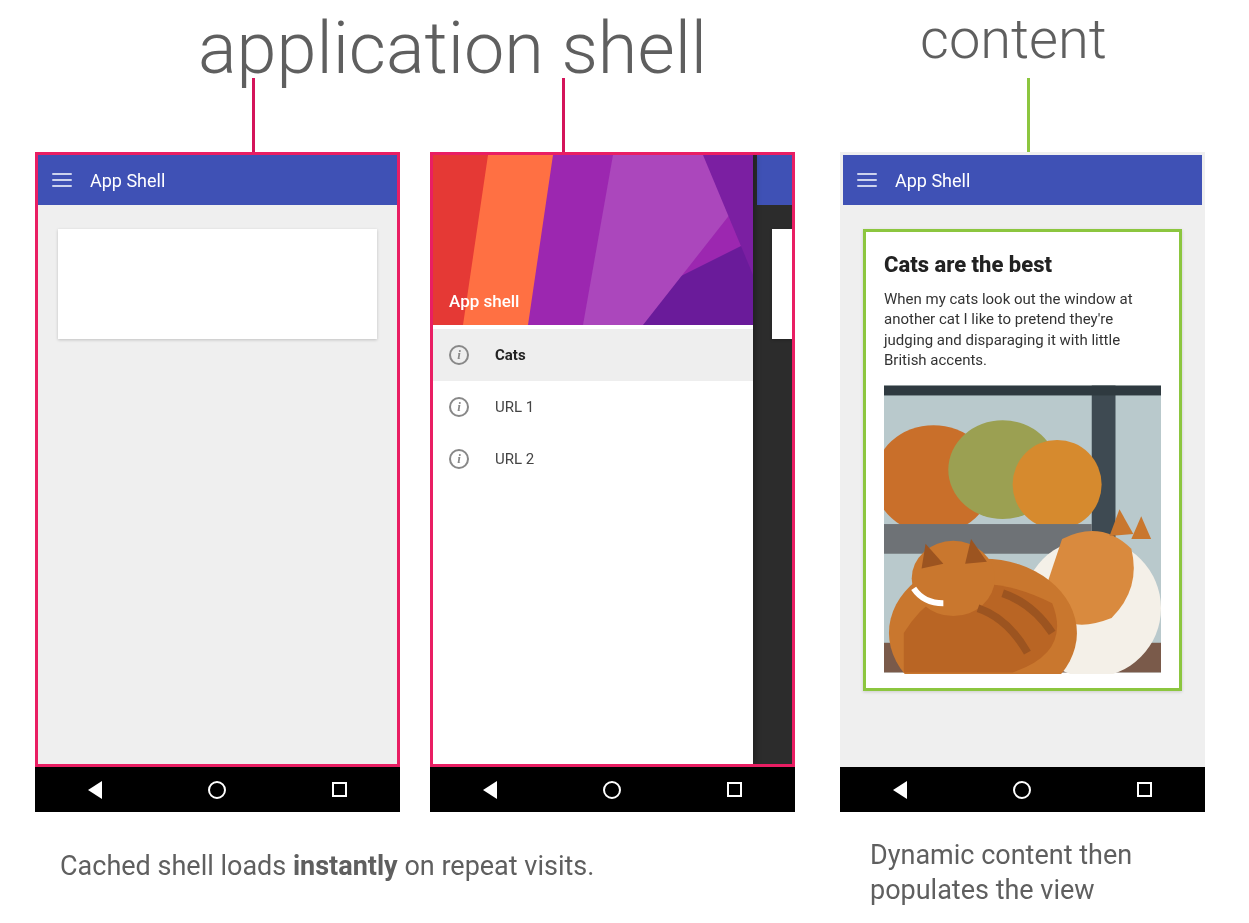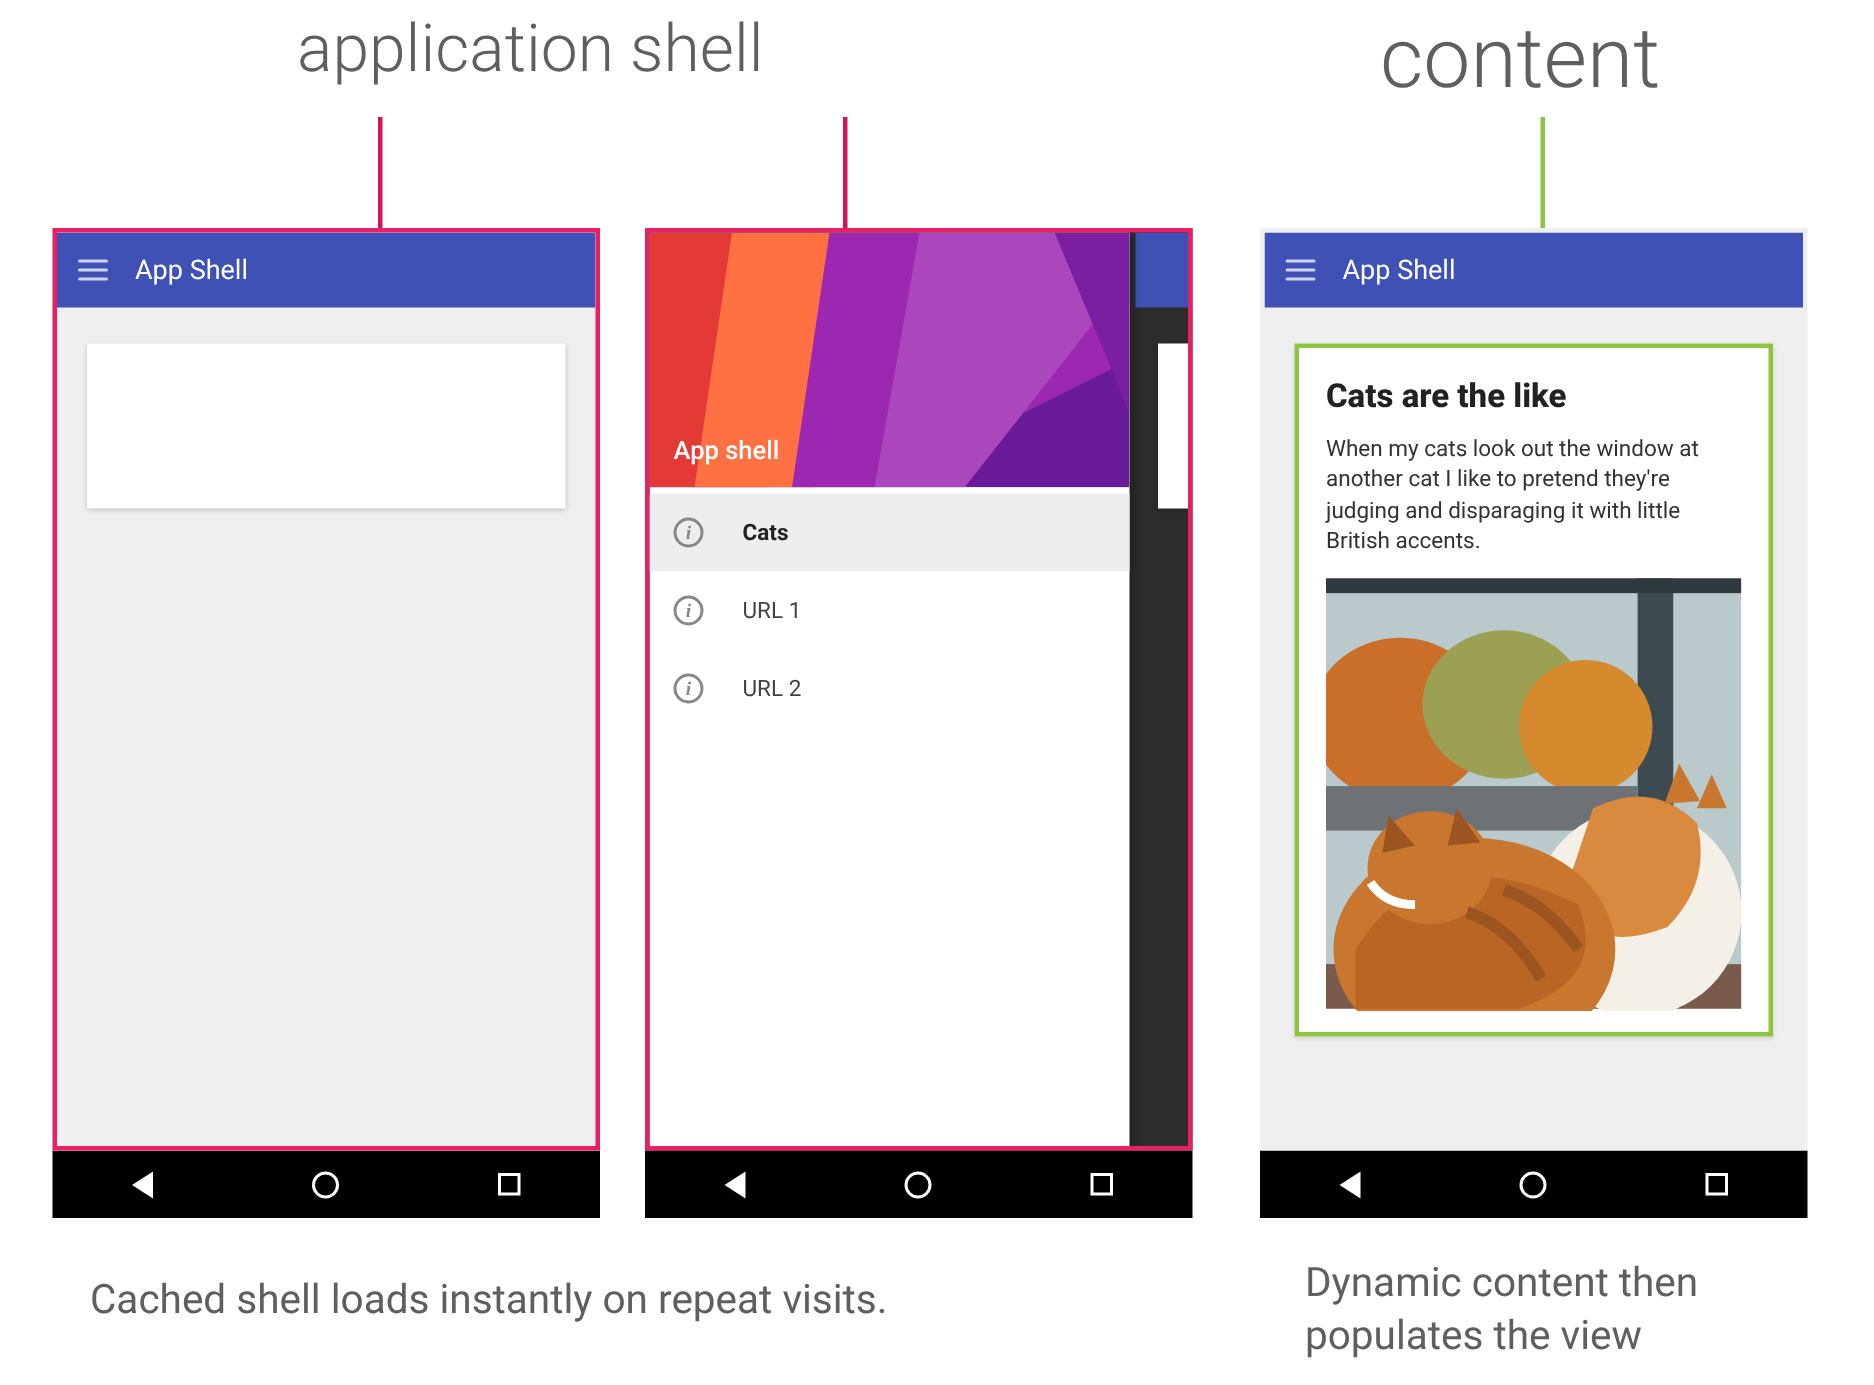--- a/index.html
+++ b/index.html
@@ -5,21 +5,21 @@
   * { box-sizing: border-box; margin: 0; padding: 0; }
   body {
     font-family: -apple-system, Roboto, "Helvetica Neue", Arial, sans-serif;
     background: #fff;
     width: 1249px;
     height: 923px;
     position: relative;
     color: #333;
   }
   .labels { position: absolute; top: 6px; left: 0; width: 100%; height: 130px; }
-  .label-app { position: absolute; left: 198px; top: 0; font-size: 44px; color: #5f5f5f; font-weight: 300; letter-spacing: 0px; }
+  .label-app { position: absolute; left: 198px; top: 0; font-size: 72px; color: #5f5f5f; font-weight: 300; letter-spacing: 0px; }
   .label-content { position: absolute; left: 920px; top: 0; font-size: 56px; color: #5f5f5f; font-weight: 300; }
   .connector { position: absolute; background: inherit; }
   .pink { background:#d4145a; }
   .green { background:#8cc63f; }
   .phones { position: absolute; top: 152px; left: 0; width: 100%; }
   .phone { position: absolute; width: 365px; height: 572px; }
   #phone1 { left: 35px; }
   #phone2 { left: 430px; }
   #phone3 { left: 840px; }
   .screen {
@@ -71,21 +71,21 @@
   .navbar {
     height:45px; background:#000; display:flex; align-items:center; justify-content:space-around;
   }
   .tri { width:0; height:0; border-top:9px solid transparent; border-bottom:9px solid transparent; border-right:14px solid #fff; }
   .circ { width:18px; height:18px; border:2px solid #fff; border-radius:50%; }
   .sq { width:15px; height:15px; border:2px solid #fff; }
   .captions { position:absolute; top:838px; left:0; width:100%; }
   .cap { position:absolute; font-size:27px; color:#5f5f5f; letter-spacing:0px; }
   .cap1 { left:60px; top:12px; }
   .cap2 { left:870px; top:0; text-align:left; width:330px; line-height:1.3; }
-  .cap b { font-weight:400; }
+  .cap b { font-weight:700; }
 </style>
 </head>
 <body>
 
 <div class="labels">
   <div class="label-app">application shell</div>
   <div class="label-content">content</div>
 </div>
 
 <div class="connector pink" style="left:252px; top:78px; width:3px; height:76px;"></div>
@@ -156,21 +156,21 @@
     <div class="screen">
       <div class="toolbar">
         <div class="hamburger">
             <span></span>
             <span></span>
             <span></span>
           </div>
         <div>App Shell</div>
       </div>
       <div class="content-card">
-        <h2>Cats are the like</h2>
+        <h2>Cats are the best</h2>
         <p>When my cats look out the window at another cat I like to pretend they're judging and disparaging it with little British accents.</p>
         <div class="photo">
           <svg viewBox="0 0 280 290">
 
             <rect x="0" y="0" width="280" height="290" fill="#b9c9cc"></rect>
 
             <rect x="210" y="0" width="24" height="290" fill="#3e4a52"></rect>
             <rect x="0" y="0" width="280" height="10" fill="#2f3a40"></rect>
 
             <ellipse cx="50" cy="95" rx="60" ry="55" fill="#c96f2a"></ellipse>

